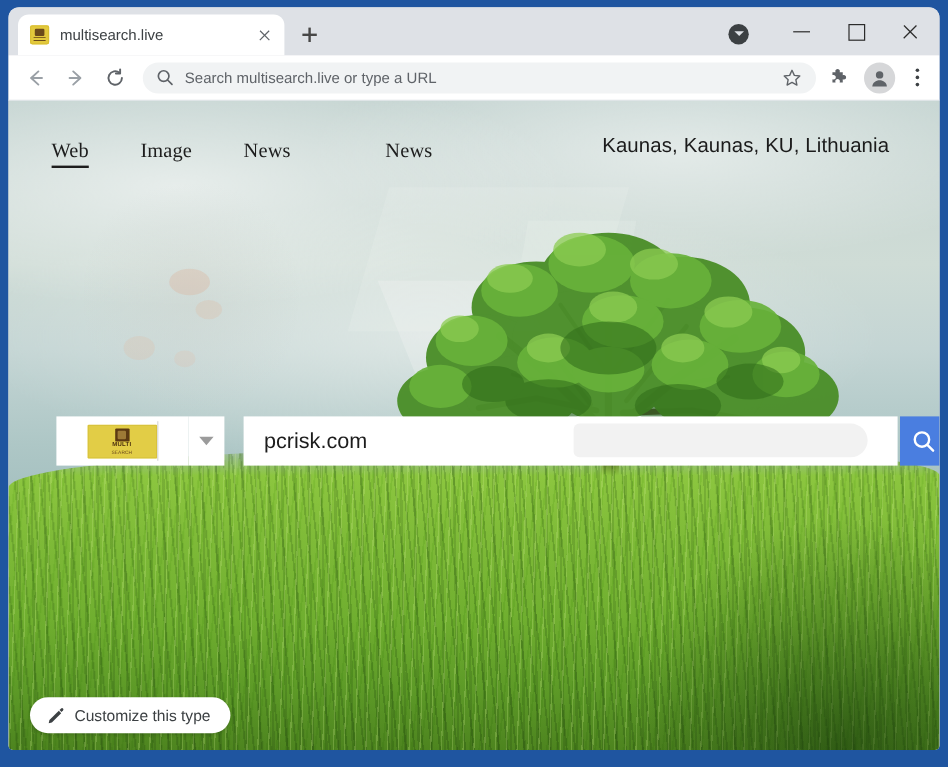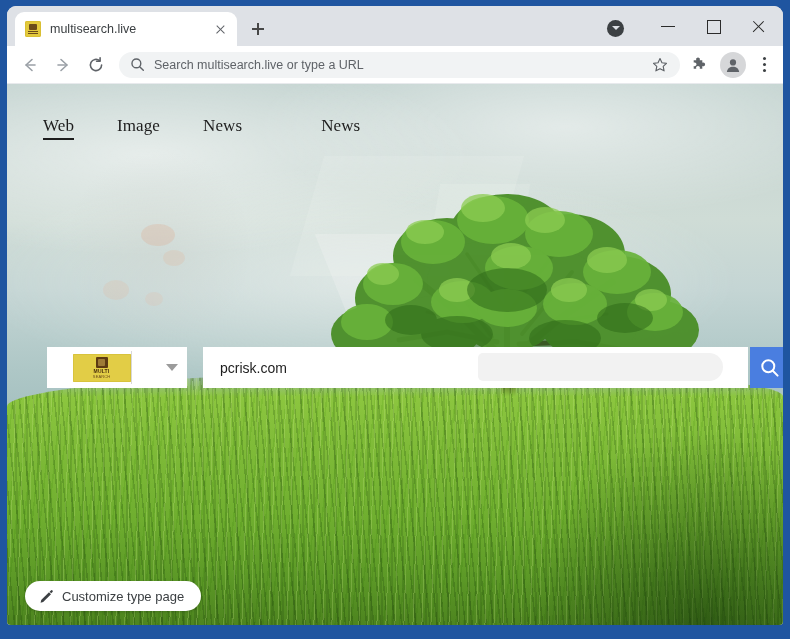--- a/index.html
+++ b/index.html
@@ -331,21 +331,21 @@
   #search-autofill{
     position:absolute; left:275px; top:6px;
     width:245px; height:28px; background:#f2f2f2;
     border-radius:9px 26px 26px 9px;
   }
   #search-input{
     position:relative; z-index:2;
     border:none; outline:none; background:transparent;
     width:100%; height:100%;
     font-family:"Liberation Sans", sans-serif;
-    font-size:14px; color:#1d1d1d;
+    font-size:18px; color:#1d1d1d;
     padding-left:17px;
   }
   #search-submit{
     width:40px; background:#4a7ee0; cursor:pointer;
     display:flex; align-items:center; justify-content:center;
     margin-left:2px;
   }
 
   
   #customize-pill{
@@ -526,20 +526,21 @@
       <div id="grass-dark"></div>
 
       <div id="nav-tabs">
         <span class="nav-tab active">Web</span>
         <span class="nav-tab">Image</span>
         <span class="nav-tab">News</span>
         <span class="nav-tab">News</span>
       </div>
 
       <div id="clock-block">
+        <div id="location-text">Kaunas, Kaunas, KU, Lithuania</div>
       </div>
 
       <div id="search-row">
 
         <div id="engine-select">
           <div id="engine-logo">
             <span id="engine-logo-mark"></span>
             <span id="engine-logo-t1">MULTI</span>
             <span id="engine-logo-t2">SEARCH</span>
           </div>
@@ -563,18 +564,18 @@
             <line x1="13.8" y1="13.8" x2="18.6" y2="18.6" stroke="#ffffff" stroke-width="2" stroke-linecap="round"></line>
           </svg>
         </div>
       </div>
 
       <div id="customize-pill">
         <svg id="customize-icon" width="15" height="15" viewBox="0 0 15 15">
           <path d="M2.2 11.1 L10.0 3.3 L12.0 5.3 L4.2 13.1 L1.6 13.7 Z" fill="#3c4043"></path>
           <path d="M10.6 2.7 L11.9 1.4 A1.1 1.1 0 0 1 13.5 3.0 L12.2 4.3 Z" fill="#3c4043"></path>
         </svg>
-        <span id="customize-label">Customize type page</span>
+        <span id="customize-label">Customize this type</span>
       </div>
 
     </div>
   </div>
 </div>
 
 </body></html>

